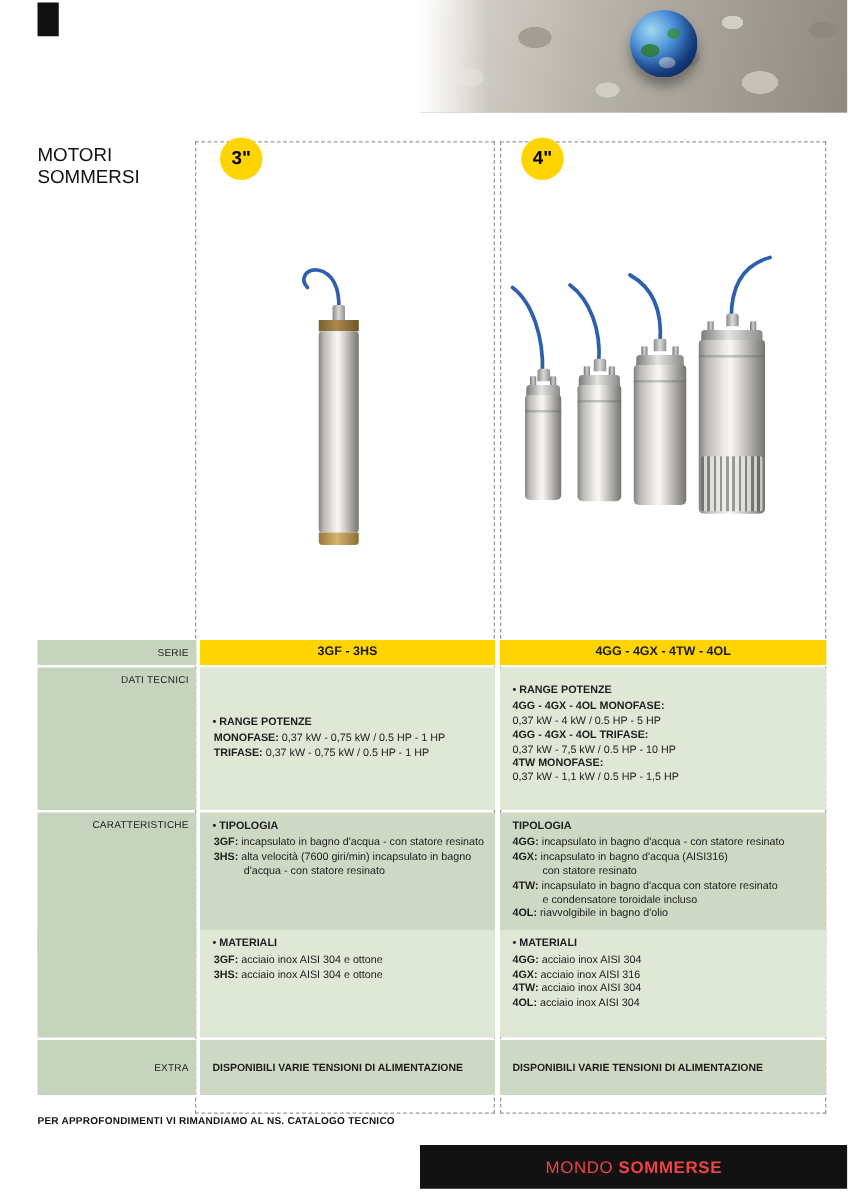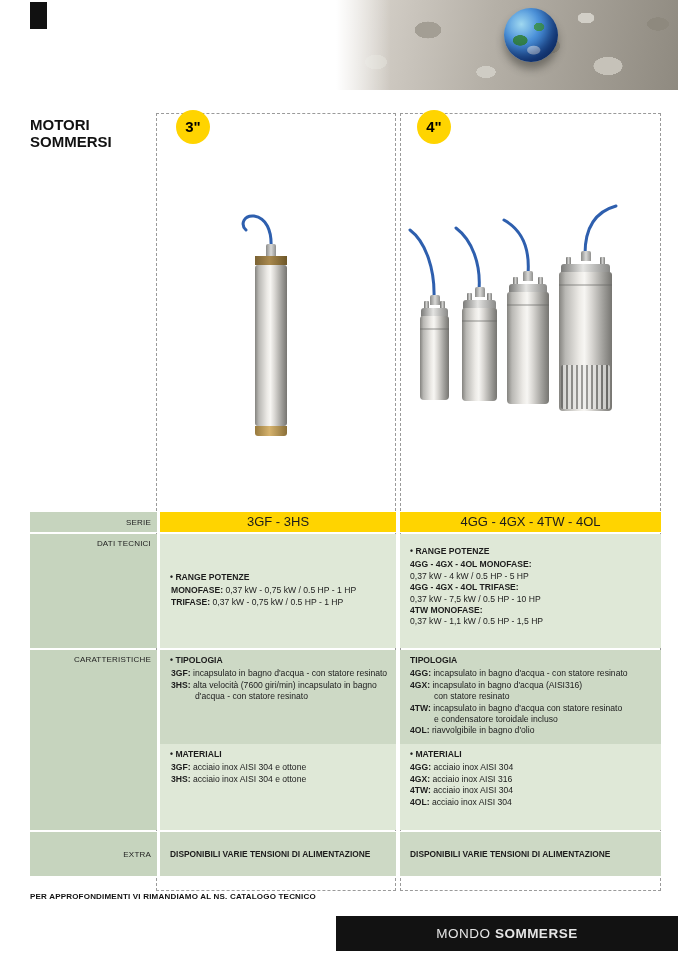--- a/index.html
+++ b/index.html
@@ -10,21 +10,21 @@
     --cable-blue:#2e5fae;
     --brand-black:#121212;
     --metal:linear-gradient(90deg,#84837f 0%,#b9b8b4 12%,#eceae6 38%,#f7f6f3 48%,#d8d6d2 62%,#a3a29e 82%,#767571 100%);
   }
   html,body{margin:0;padding:0;background:#fff;}
   .page{position:relative;width:678px;height:959px;background:#fff;overflow:hidden;
         font-family:"Liberation Sans",sans-serif;color:#1c1c1c;}
 
   
   .logo{position:absolute;left:30px;top:2px;width:17px;height:27px;background:#111;}
-  .title{position:absolute;left:30px;top:117px;font-size:15px;font-weight:bold;line-height:16.5px;color:#111;}
+  .title{position:absolute;left:30px;top:117px;font-size:15px;font-weight:normal;line-height:16.5px;color:#111;}
 
   
   .photo{position:absolute;left:336px;top:0;width:342px;height:90px;overflow:hidden;
     background-color:#b9b5ad;
     background-image:
       radial-gradient(18px 12px at 40px 62px,#d8d5cd 0 60%,transparent 61%),
       radial-gradient(22px 14px at 92px 30px,#a39e94 0 60%,transparent 61%),
       radial-gradient(16px 10px at 150px 72px,#cfccc4 0 60%,transparent 61%),
       radial-gradient(20px 13px at 212px 46px,#979287 0 60%,transparent 61%),
       radial-gradient(24px 15px at 272px 66px,#c6c2b9 0 60%,transparent 61%),
@@ -80,34 +80,34 @@
        background:repeating-linear-gradient(90deg,rgba(70,70,68,.5) 0 2px,rgba(235,235,233,.65) 2px 5px);}
 
   
   .cell{position:absolute;box-sizing:border-box;z-index:2;}
   .c-lbl{left:30px;width:127px;} .c-1{left:160px;width:236px;} .c-2{left:400px;width:261px;}
   .r-serie{top:512px;height:20px;} .r-dati{top:534px;height:114px;}
   .r-tipo{top:650px;height:116px;} .r-mat{top:744px;height:86px;} .r-extra{top:832px;height:44px;}
   .lbl-cell{background:var(--label-green);font-weight:normal;font-size:8px;text-align:right;
        padding:5px 6px 0 0;letter-spacing:.2px;color:#222;}
   .lbl-cell.center{display:flex;align-items:center;justify-content:flex-end;padding-top:0;}
-  .serie-cell{background:var(--accent-yellow);font-weight:normal;font-size:13px;text-align:center;line-height:20px;}
+  .serie-cell{background:var(--accent-yellow);font-weight:bold;font-size:10px;text-align:center;line-height:20px;}
   .light{background:var(--green-light);} .dark{background:var(--green-dark);}
   .body-cell{font-size:8.6px;line-height:11.4px;padding:5px 4px 0 10px;}
   .vpush{padding-top:38px;} .vpush-sm{padding-top:12px;}
   .sec-title{font-weight:bold;margin-bottom:2px;}
   .c-1 .lines{margin-left:1px;}
   .line{padding-left:24px;text-indent:-24px;}
   .line.indent{text-indent:0;}
   .extra-cell{font-weight:bold;display:flex;align-items:center;padding:0 0 0 10px;font-size:8.4px;}
 
   
   .footnote{position:absolute;left:30px;top:892px;font-size:8px;font-weight:bold;letter-spacing:.2px;color:#111;}
   .brandbar{position:absolute;left:336px;top:916px;width:342px;height:35px;background:var(--brand-black);
-       color:#e5e5e5;display:flex;align-items:center;justify-content:center;font-size:13.5px;letter-spacing:.5px;}
+       color:#ef4444;display:flex;align-items:center;justify-content:center;font-size:13.5px;letter-spacing:.5px;}
   .brandbar b{font-weight:bold;}
 </style>
 </head>
 <body>
 
 <div class="page">
 
   <div class="logo"></div>
 
   <div class="photo">

